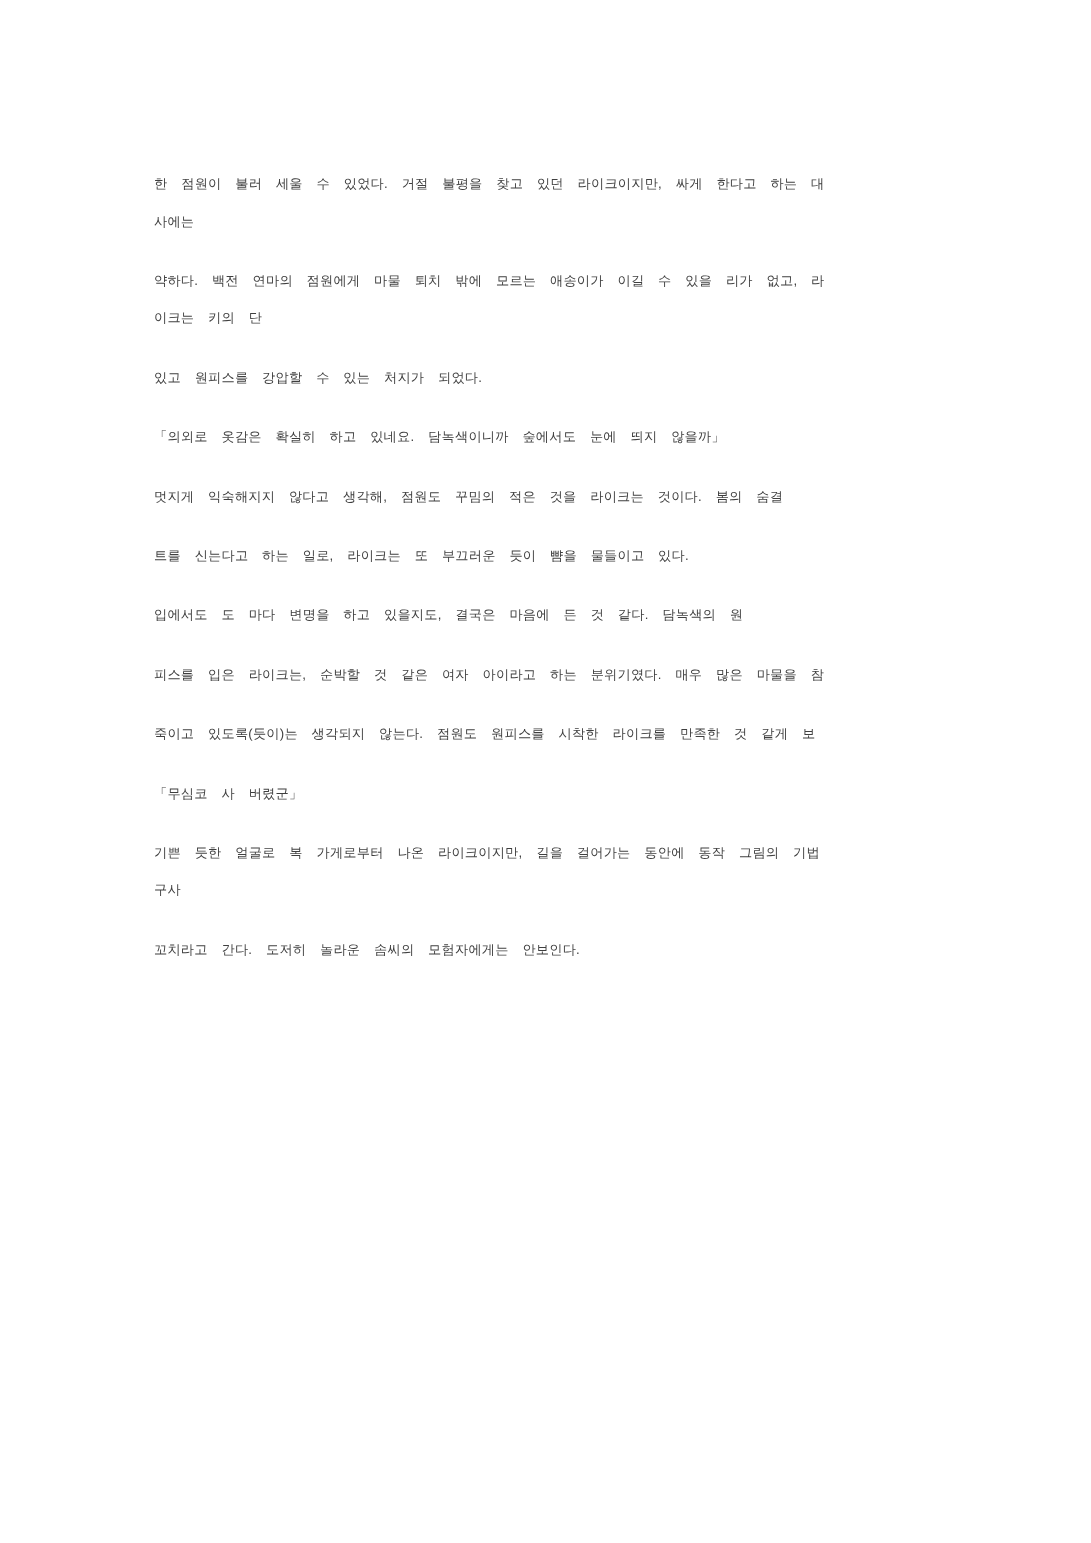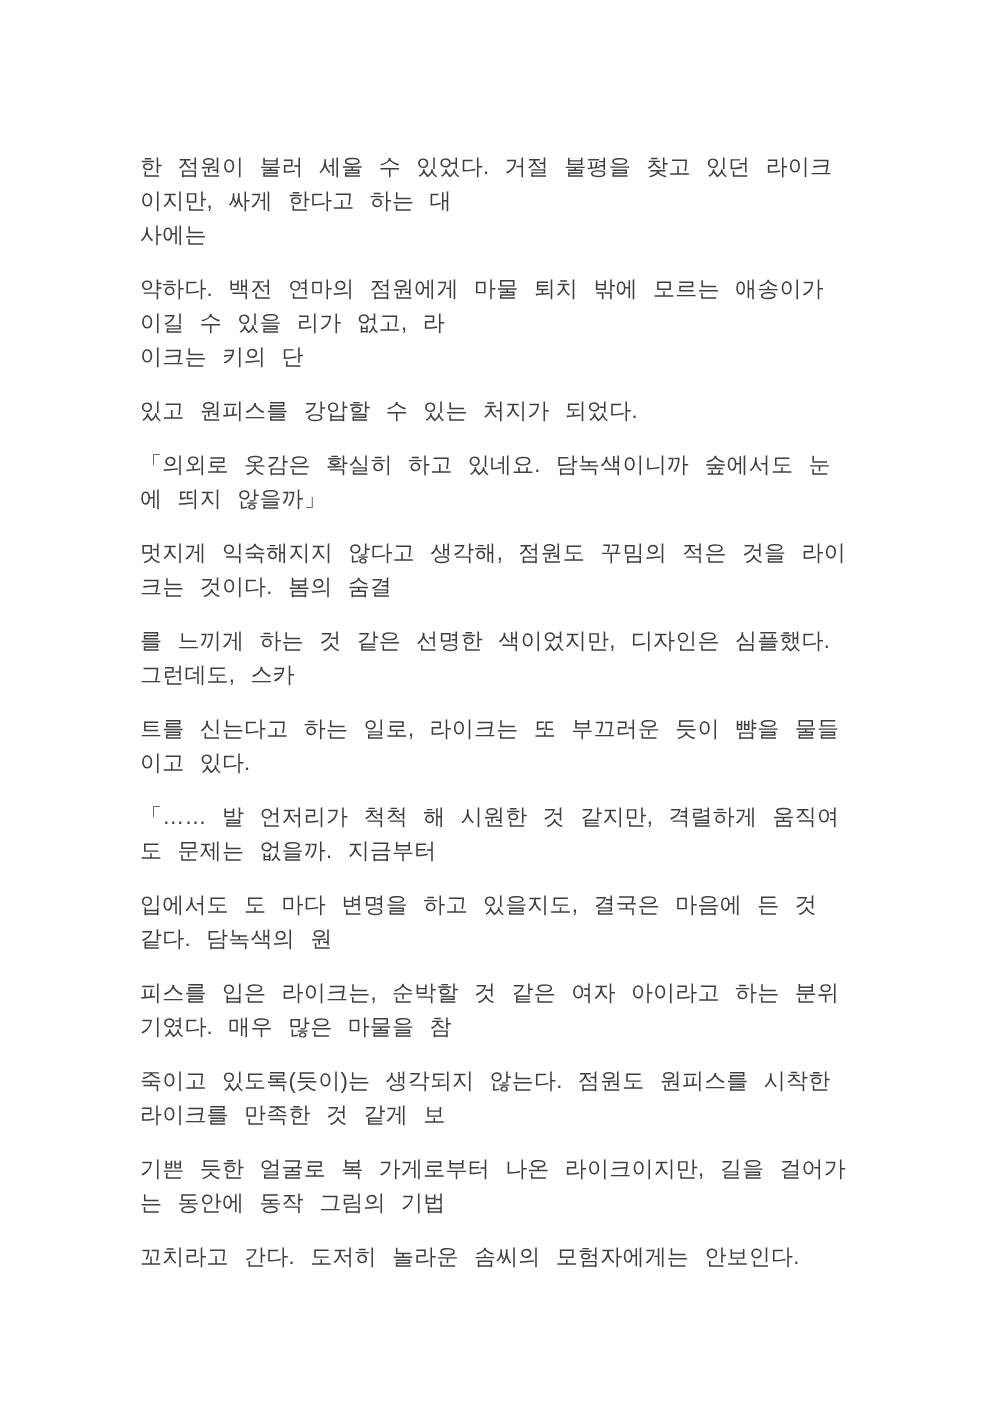--- a/index.html
+++ b/index.html
@@ -15,21 +15,21 @@
   .page {
     box-sizing: border-box;
     width: 992px;
     min-height: 1403px;
     padding: 150px 140px 120px 140px;
     background: #ffffff;
   }
   .text-body p {
     margin: 0 0 20px 0;
     padding: 0;
-    font-size: 22px;
+    font-size: 12px;
     line-height: 34px;
     color: #3f3f3f;
     word-spacing: 9px;
     letter-spacing: 0.2px;
     text-align: left;
   }
   .text-body p .line {
     display: block;
     white-space: normal;
   }
@@ -50,37 +50,35 @@
       <p>
         <span class="line">있고 원피스를 강압할 수 있는 처지가 되었다.</span>
       </p>
       <p>
         <span class="line">「의외로 옷감은 확실히 하고 있네요. 담녹색이니까 숲에서도 눈에 띄지 않을까」</span>
       </p>
       <p>
         <span class="line">멋지게 익숙해지지 않다고 생각해, 점원도 꾸밈의 적은 것을 라이크는 것이다. 봄의 숨결</span>
       </p>
       <p>
-        <span class="line">를 느끼게 하는 것 같은 선명한 색이었지만, 디자인은 심플했다. 그런데도, 스카</span>
-      </p>
-      <p>
         <span class="line">트를 신는다고 하는 일로, 라이크는 또 부끄러운 듯이 뺨을 물들이고 있다.</span>
-      </p>
-      <p>
-        <span class="line">「…… 발 언저리가 척척 해 시원한 것 같지만, 격렬하게 움직여도 문제는 없을까. 지금부터</span>
       </p>
       <p>
         <span class="line">입에서도 도 마다 변명을 하고 있을지도, 결국은 마음에 든 것 같다. 담녹색의 원</span>
       </p>
       <p>
         <span class="line">피스를 입은 라이크는, 순박할 것 같은 여자 아이라고 하는 분위기였다. 매우 많은 마물을 참</span>
       </p>
       <p>
         <span class="line">죽이고 있도록(듯이)는 생각되지 않는다. 점원도 원피스를 시착한 라이크를 만족한 것 같게 보</span>
       </p>
       <p>
+        <span class="line">「무심코 사 버렸군」</span>
+      </p>
+      <p>
         <span class="line">기쁜 듯한 얼굴로 복 가게로부터 나온 라이크이지만, 길을 걸어가는 동안에 동작 그림의 기법</span>
+        <span class="line">구사</span>
       </p>
       <p>
         <span class="line">꼬치라고 간다. 도저히 놀라운 솜씨의 모험자에게는 안보인다.</span>
       </p>
     </div>
 </div>
 
 </body></html>

